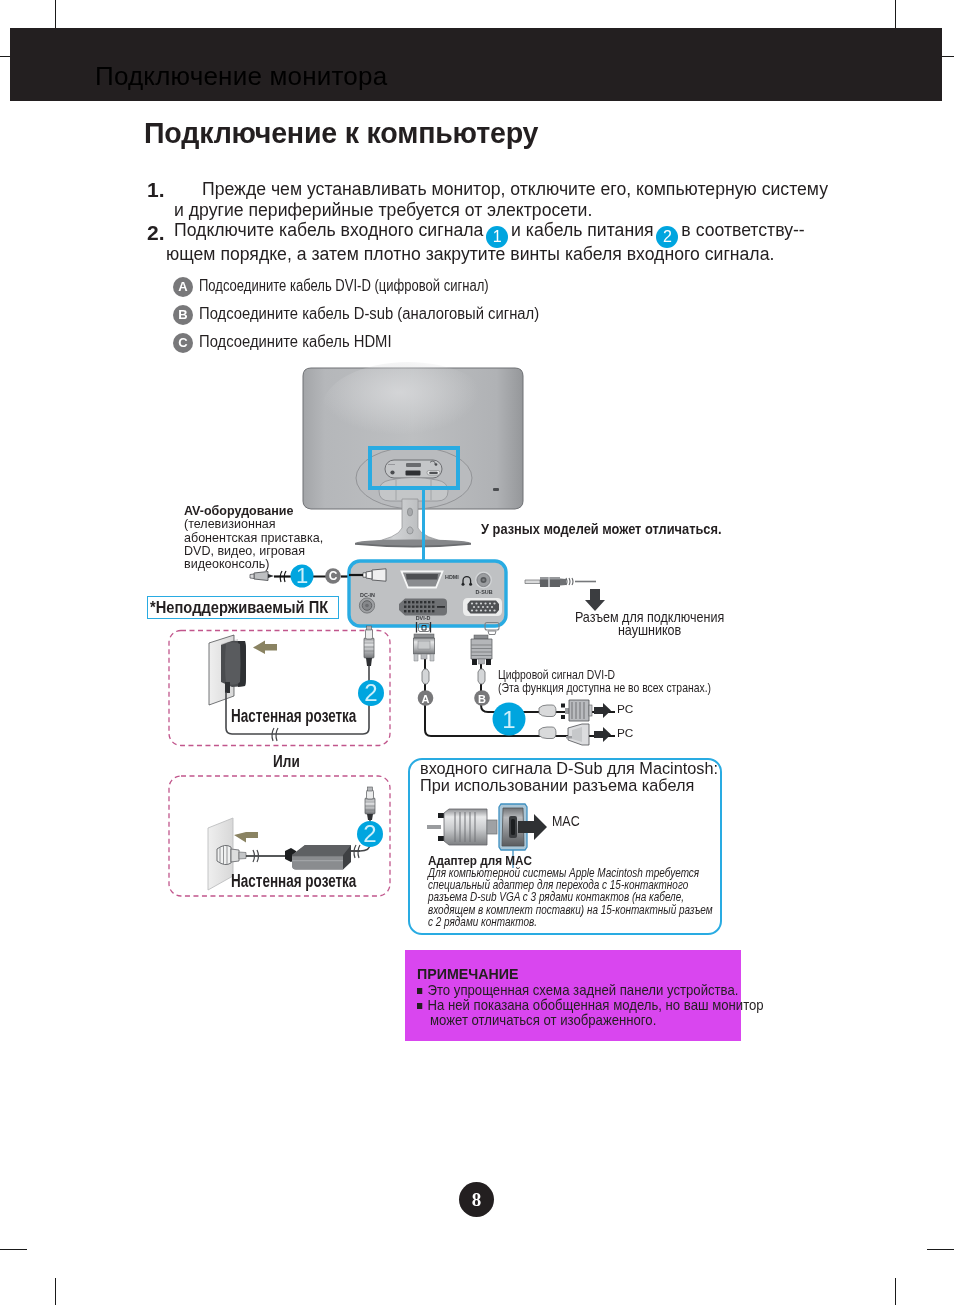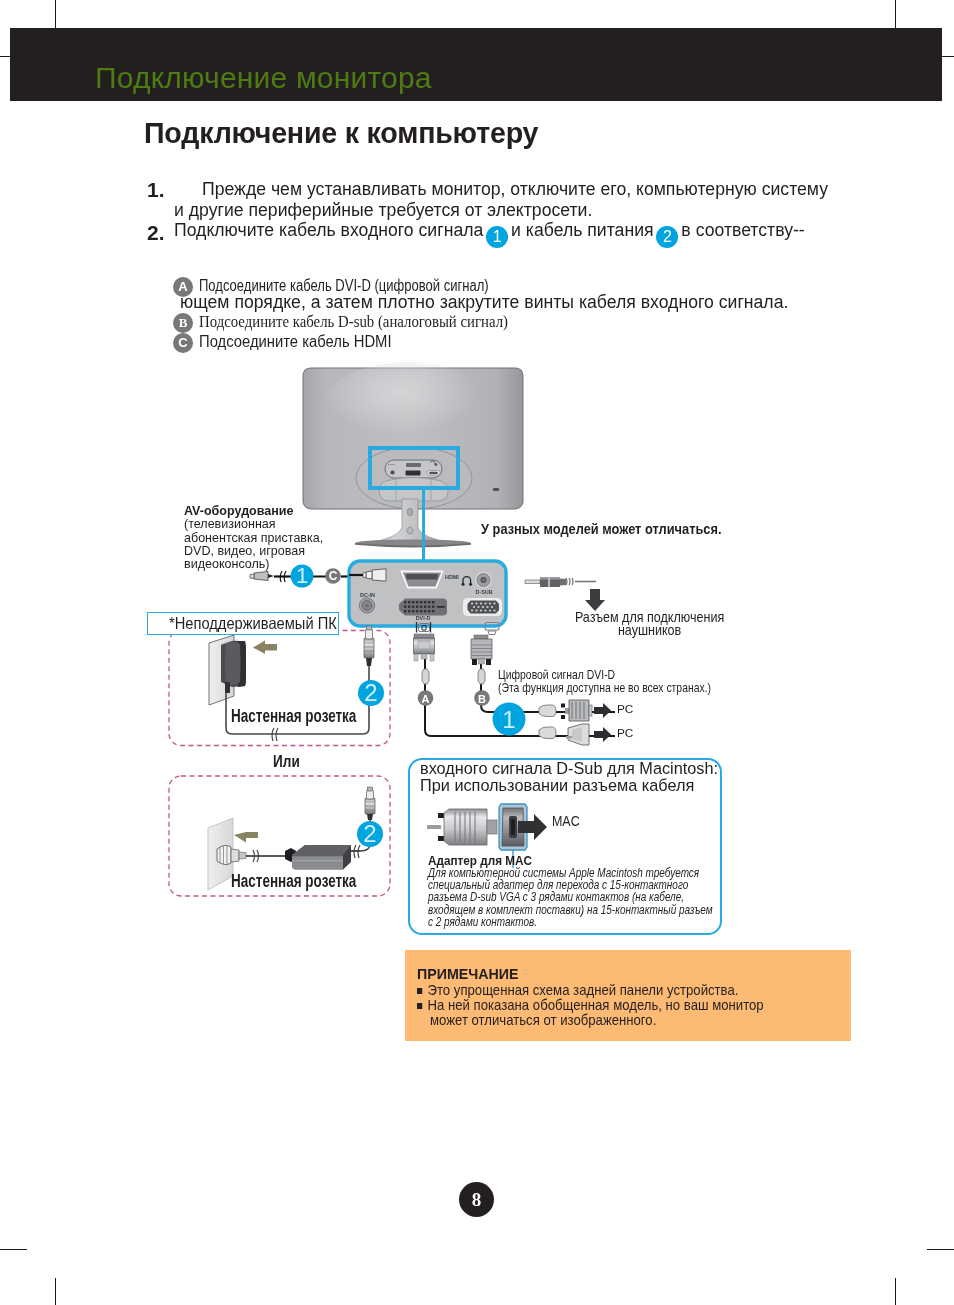--- a/index.html
+++ b/index.html
@@ -1,59 +1,59 @@
 <!DOCTYPE html>
 <html><head>
 <meta charset="utf-8">
 <style>
   html,body{margin:0;padding:0;background:#fff;}
   body{width:954px;height:1305px;position:relative;overflow:hidden;
        font-family:"Liberation Sans",sans-serif;color:#231f20;}
   .cropmark{position:absolute;background:#1a1a1a;}
   #hdrbar{position:absolute;left:10px;top:28px;width:932px;height:73px;background:#231f20;}
-  #hdrtitle{position:absolute;left:95px;top:61px;font-size:30px;color:#4d7c0f;letter-spacing:.2px;}
+  #hdrtitle{position:absolute;left:95px;top:61px;font-size:26px;color:#000000;letter-spacing:.2px;}
   #h1{position:absolute;left:144px;top:117px;font-size:28.6px;font-weight:bold;letter-spacing:-0.2px;}
   .num{position:absolute;font-weight:bold;font-size:21px;}
   .body{position:absolute;font-size:17.65px;line-height:21px;white-space:nowrap;}
   .cbadge{display:inline-block;width:22px;height:22px;border-radius:50%;background:#00a5df;
           color:#fff;font-size:16px;font-weight:normal;text-align:center;line-height:22px;
           vertical-align:-5px;margin:0 -2px;position:relative;top:1px;}
   .sub{position:absolute;white-space:nowrap;}
   .dg text.bgn4{font-family:"Liberation Sans",sans-serif;font-size:11px;fill:#fff;font-weight:bold;}
   .dg text.bgn2{font-family:"Liberation Sans",sans-serif;font-size:22px;fill:#cdf0fb;}
   .dg text.bgn3{font-family:"Liberation Sans",sans-serif;font-size:12px;fill:#fff;font-weight:bold;}
   .dg text.bgn{font-family:"Liberation Sans",sans-serif;font-size:24px;fill:#cdf0fb;font-weight:normal;}
   .dg text.pl{font-family:"Liberation Sans",sans-serif;font-size:5.4px;fill:#3b3d40;font-weight:bold;}
   .lbadge{display:inline-block;width:20px;height:20px;border-radius:50%;background:#78787a;
           color:#fff;font-size:13px;font-weight:bold;text-align:center;line-height:20px;
           vertical-align:top;}
   .subtext{font-size:16px;margin-left:2px;display:inline-block;transform-origin:left center;vertical-align:top;}
   .sx81{transform:scaleX(0.815);}
   .sx92{transform:scaleX(0.925);}
   .avlab{position:absolute;font-size:13.2px;line-height:13.3px;white-space:nowrap;transform:scaleX(0.95);transform-origin:left top;}
   .avtitle{font-weight:bold;font-size:13.6px;transform:scaleX(0.97);transform-origin:left top;}
-  #unsupbox{position:absolute;left:147px;top:612px;width:192px;height:23px;
+  #unsupbox{position:absolute;left:147px;top:596px;width:192px;height:23px;
             border:1.9px solid #29abe2;background:#fff;font-size:16.5px;
-            line-height:21px;padding-left:21px;box-sizing:border-box;white-space:nowrap;}
+            line-height:21px;padding-left:2px;box-sizing:border-box;white-space:nowrap;font-weight:bold;}
   #unsupbox span{display:inline-block;transform:scaleX(0.89);transform-origin:left top;}
   #modelnote{position:absolute;left:481px;top:520px;font-size:15px;font-weight:bold;white-space:nowrap;transform:scaleX(0.855);transform-origin:left top;}
   #hpnote{position:absolute;left:567px;top:611px;font-size:14.6px;line-height:12.5px;text-align:center;width:192px;transform:scaleX(0.86);transform-origin:left top;}
   #dvinote{position:absolute;left:498px;top:669px;font-size:13px;line-height:12.5px;white-space:nowrap;transform:scaleX(0.80);transform-origin:left top;}
   #orlabel{position:absolute;left:273px;top:752px;font-size:17px;font-weight:bold;transform:scaleX(0.8);transform-origin:left top;}
   .wsock{position:absolute;font-size:18px;font-weight:bold;white-space:nowrap;transform:scaleX(0.75);transform-origin:left top;}
   .pclab{position:absolute;font-size:11.8px;}
   #macbox{position:absolute;left:408px;top:758px;width:314px;height:177px;
           border:2.4px solid #29abe2;border-radius:14px;background:#fff;box-sizing:border-box;}
   .mactitle{position:absolute;left:10px;font-size:16.3px;white-space:nowrap;}
   #macbox .mactitle:nth-of-type(1){top:-1px;}
   #macbox .mactitle:nth-of-type(2){top:16px;}
   .maclbl{position:absolute;left:142px;top:52px;font-size:15.2px;transform:scaleX(0.82);transform-origin:left top;}
   .adtitle{position:absolute;left:18px;top:93px;font-size:13.2px;font-weight:bold;white-space:nowrap;transform:scaleX(0.89);transform-origin:left top;}
   .adbody{position:absolute;left:18px;top:107px;font-size:12.6px;line-height:12.2px;font-style:italic;white-space:nowrap;transform:scaleX(0.792);transform-origin:left top;}
-  #notebox{position:absolute;left:405px;top:950px;width:446px;height:91px;background:#fdba74;}
+  #notebox{position:absolute;left:405px;top:950px;width:336px;height:91px;background:#d946ef;}
   .ntitle{position:absolute;left:12px;top:15px;font-size:15.3px;font-weight:bold;transform:scaleX(0.93);transform-origin:left top;}
   .nitem{position:absolute;left:12px;font-size:15px;white-space:nowrap;transform:scaleX(0.877);transform-origin:left top;}
   #notebox .nitem:nth-of-type(2){top:31px;}
   #notebox .nitem:nth-of-type(3){top:46px;}
   #notebox .nsub{top:61px;left:25px;}
   .nbul{display:inline-block;width:6px;height:6px;background:#231f20;margin-right:6px;vertical-align:1px;}
   #pagenum{position:absolute;left:459px;top:1182px;width:35px;height:35px;border-radius:50%;
            background:#231f20;color:#fff;text-align:center;line-height:35px;
            font-family:"Liberation Serif",serif;font-size:19px;font-weight:bold;}
 </style>
@@ -73,27 +73,27 @@
 <div id="hdrtitle">Подключение монитора</div>
 <div id="h1">Подключение к компьютеру</div>
 
 <div class="num" style="left:147px;top:178px;">1.</div>
 <div class="body" style="left:174px;top:179px;margin-left:28px;">Прежде чем устанавливать монитор, отключите его, компьютерную систему</div>
 <div class="body" style="left:174px;top:200px;">и другие периферийные требуется от электросети.</div>
 <div class="num" style="left:147px;top:221px;">2.</div>
 <div class="body" style="left:174px;top:220px;white-space:nowrap;">
   <span>Подключите кабель входного сигнала </span><span class="cbadge"><span>1</span></span><span> и кабель питания </span><span class="cbadge"><span>2</span></span><span> в соответству--</span>
 </div>
-<div class="body" style="left:180px;top:244px;margin-top:48px;">ющем порядке, а затем плотно закрутите винты кабеля входного сигнала.</div>
+<div class="body" style="left:166px;top:244px;">ющем порядке, а затем плотно закрутите винты кабеля входного сигнала.</div>
 
 <div class="sub" style="left:173px;top:277px;">
   <span class="lbadge"><span>A</span></span>
   <span class="subtext sx81">Подсоедините кабель DVI-D (цифровой сигнал)</span>
 </div>
-<div class="sub" style="left:173px;top:313px;font-family:Liberation Serif, serif;">
+<div class="sub" style="left:173px;top:305px;">
   <span class="lbadge"><span>B</span></span>
   <span class="subtext sx92">Подсоедините кабель D-sub (аналоговый сигнал)</span>
 </div>
 <div class="sub" style="left:173px;top:333px;">
   <span class="lbadge"><span>C</span></span>
   <span class="subtext sx92">Подсоедините кабель HDMI</span>
 </div>
 
 <svg id="diagram" class="dg" width="954" height="760" viewBox="0 0 954 760" style="position:absolute;left:0;top:360px;">
   <defs>

